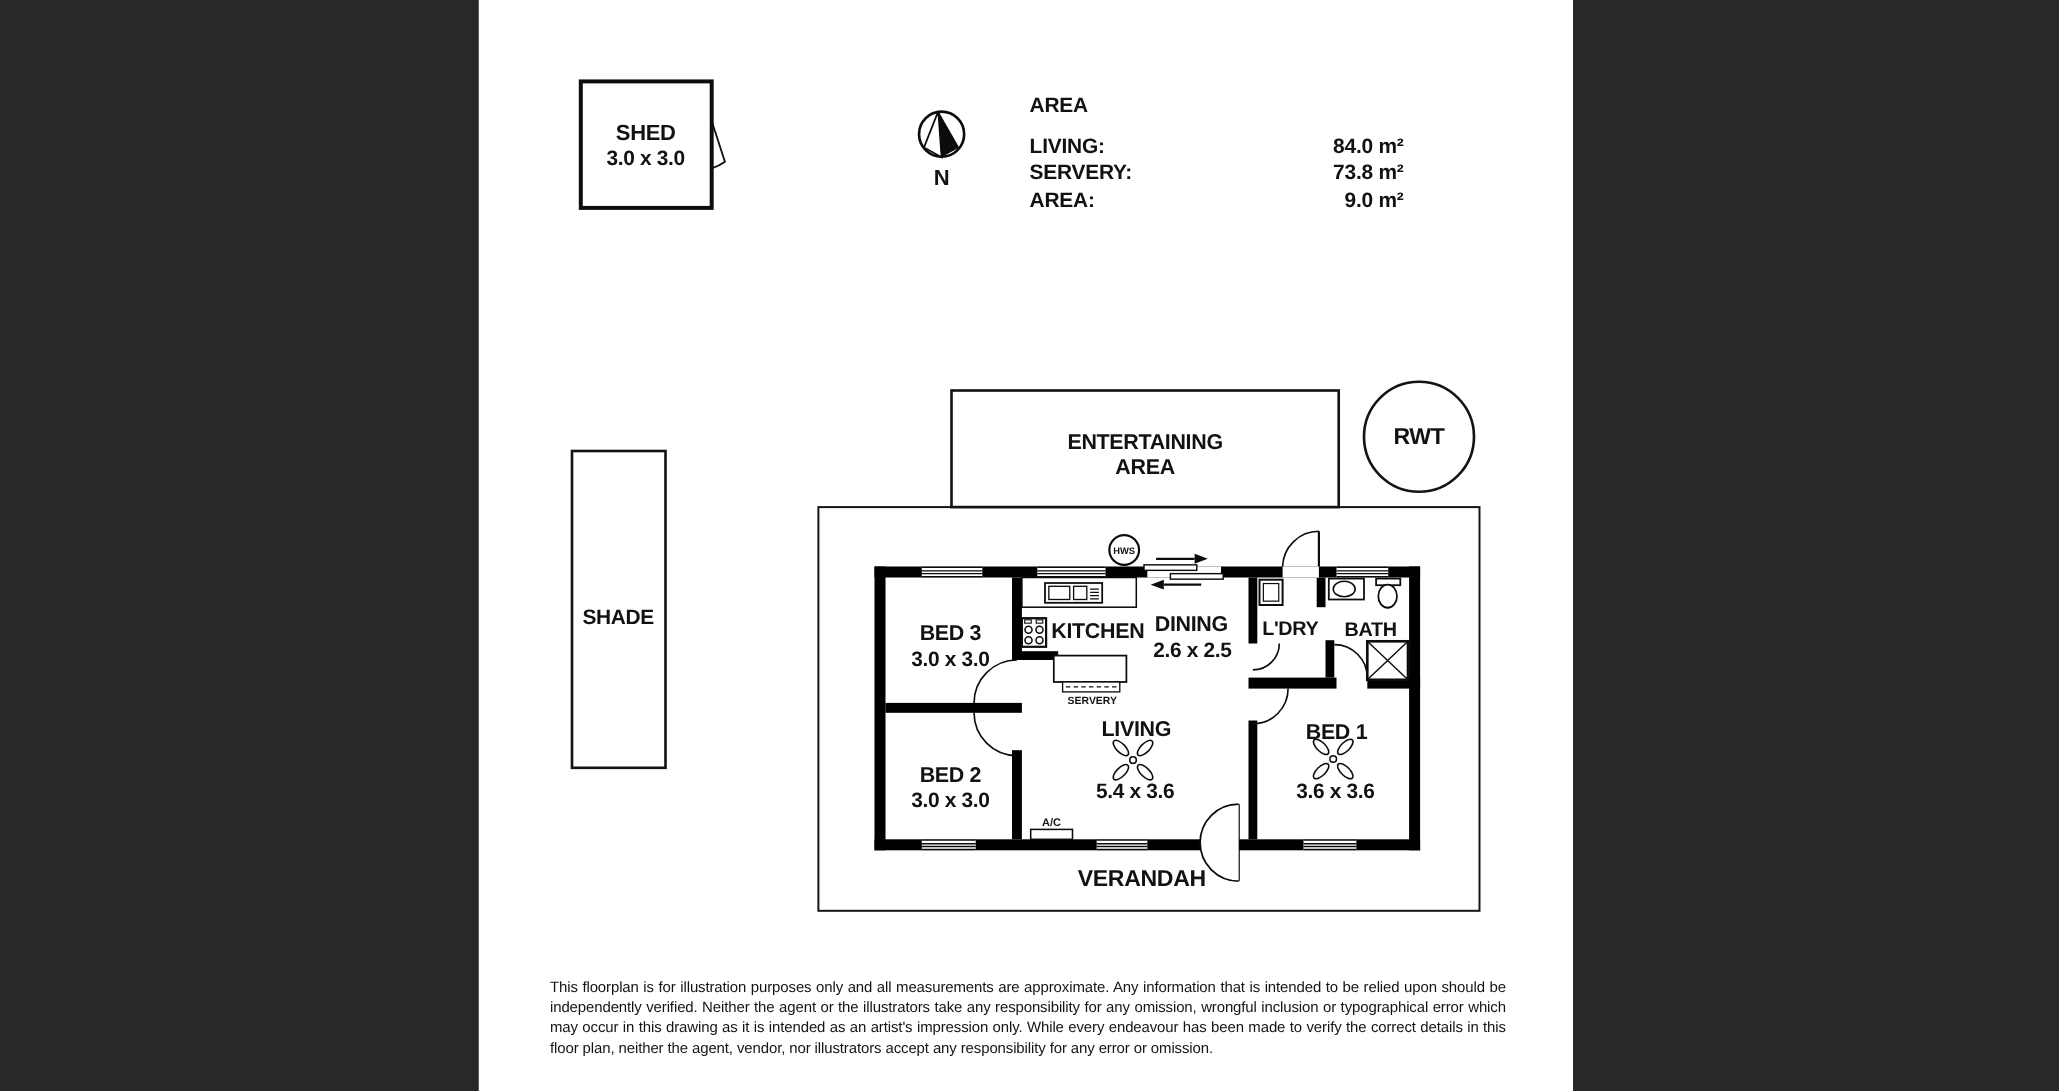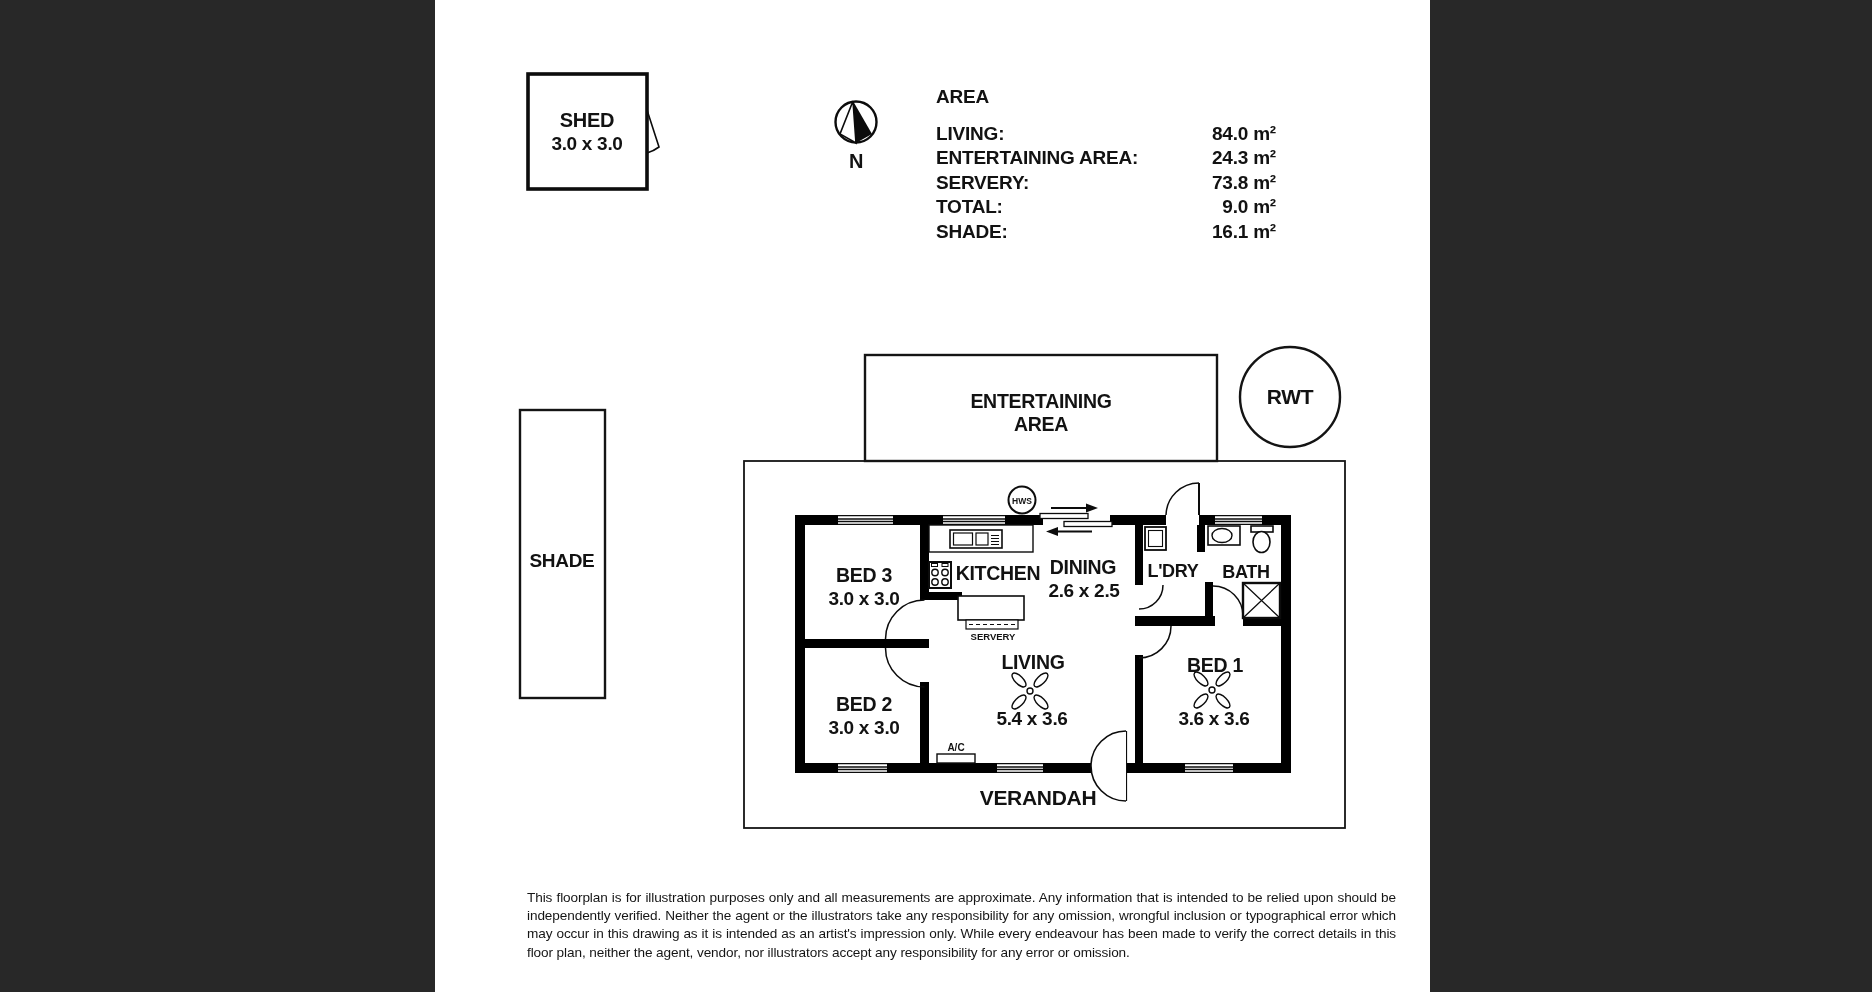--- a/index.html
+++ b/index.html
@@ -11,21 +11,21 @@
   .bar.right{left:1430px;width:442px;}
   svg.plan{position:absolute;left:0;top:0;}
   svg .lbl{font-family:"Liberation Sans","DejaVu Sans",sans-serif;font-weight:700;fill:#121212;letter-spacing:-0.3px;}
   svg .tiny{font-family:"Liberation Sans","DejaVu Sans",sans-serif;font-weight:700;fill:#121212;}
   .area-table{position:absolute;left:936px;top:86px;width:340px;color:#121212;}
   .area-title{font-size:19px;font-weight:700;letter-spacing:-0.2px;}
   .area-rows{margin-top:14px;}
   .area-row{display:flex;justify-content:space-between;font-size:19px;font-weight:700;
             line-height:24.4px;letter-spacing:-0.2px;}
   .area-total{margin-top:8px;}
-  .disclaimer{position:absolute;left:527px;top:889px;width:869px;font-size:13.6px;line-height:1.34;
+  .disclaimer{position:absolute;left:500px;top:889px;width:869px;font-size:13.6px;line-height:1.34;
               color:#151515;text-align:justify;letter-spacing:-0.1px;}
 </style>
 </head>
 <body>
 
 <div class="screen">
   <div class="paper"></div>
   <div class="bar left"></div>
   <div class="bar right"></div>
 
@@ -229,32 +229,24 @@
   </svg>
 
   <div class="area-table">
     <div class="area-title">AREA</div>
     <div class="area-rows">
       <div class="area-row">
         <span>LIVING:</span>
         <span>84.0 m²</span>
       </div>
       <div class="area-row">
-        <span>ENTERTAINING AREA:</span>
-        <span>24.3 m²</span>
-      </div>
-      <div class="area-row">
         <span>SERVERY:</span>
         <span>73.8 m²</span>
       </div>
       <div class="area-row">
-        <span>TOTAL:</span>
+        <span>AREA:</span>
         <span>9.0 m²</span>
-      </div>
-      <div class="area-row">
-        <span>SHADE:</span>
-        <span>16.1 m²</span>
       </div>
     </div>
   </div>
 
   <div class="disclaimer">This floorplan is for illustration purposes only and all measurements are approximate. Any information that is intended to be relied upon should be independently verified. Neither the agent or the illustrators take any responsibility for any omission, wrongful inclusion or typographical error which may occur in this drawing as it is intended as an artist's impression only. While every endeavour has been made to verify the correct details in this floor plan, neither the agent, vendor, nor illustrators accept any responsibility for any error or omission.</div>
 </div>
 
 </body></html>

